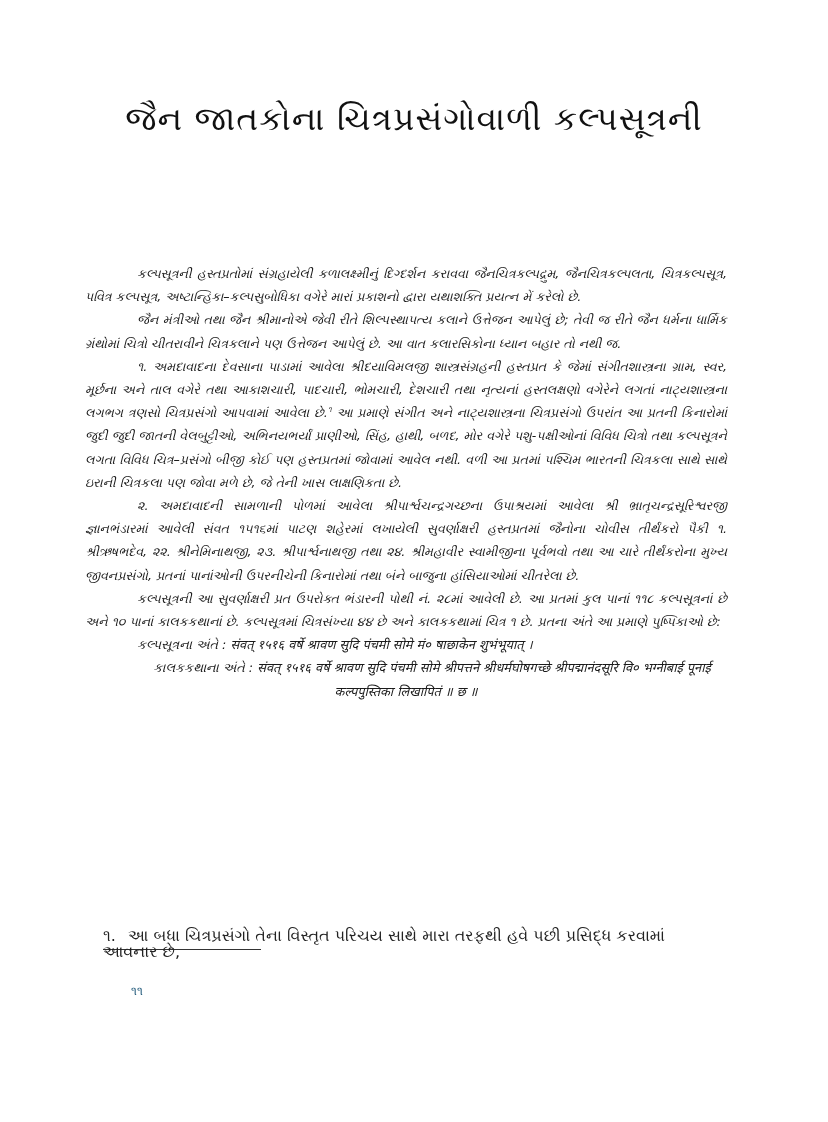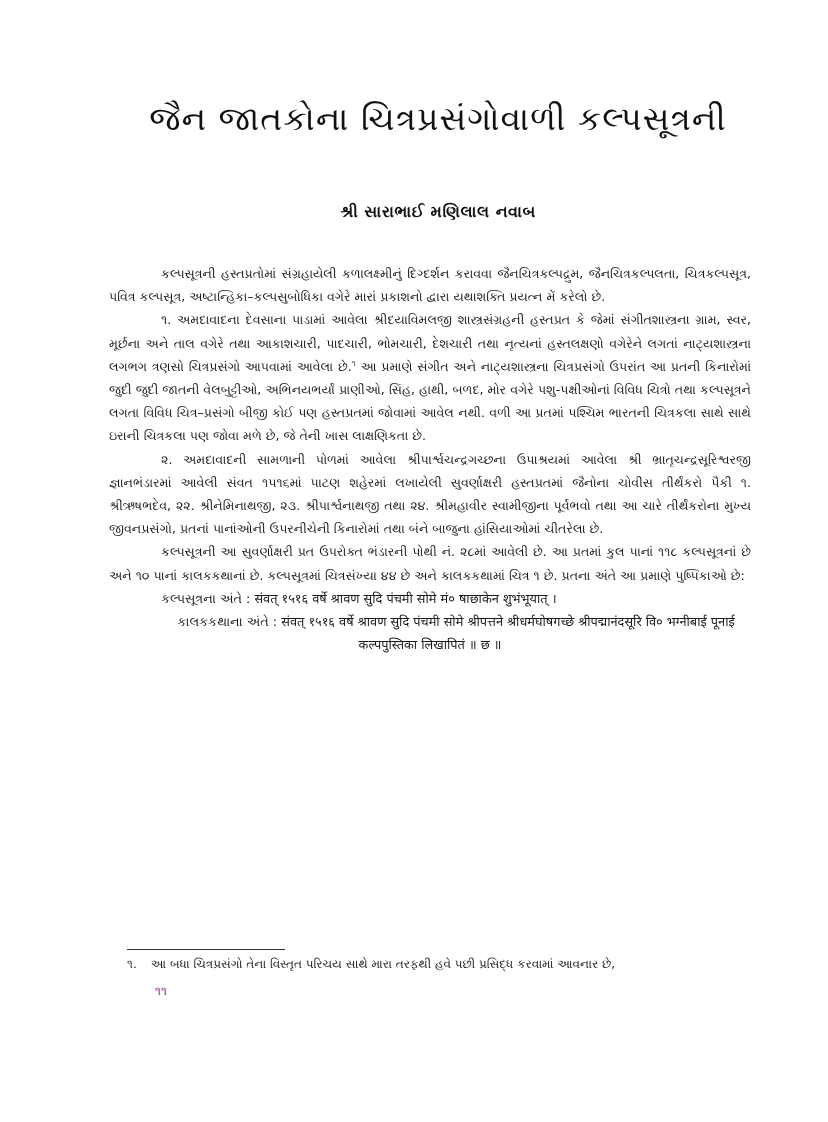--- a/index.html
+++ b/index.html
@@ -13,21 +13,20 @@
       position: relative;
       overflow: hidden;
       font-family: "DejaVu Sans", sans-serif;
       color: #1c1c1c;
     }
     .page {
       position: absolute;
       left: 0; top: 0;
       width: 672px;
       height: 1122px;
-      margin-left: 24px;
     }
     .title-block {
       position: absolute;
       left: 0;
       top: 96px;
       width: 828px;
       text-align: center;
     }
     .title-line {
       font-size: 33px;
@@ -50,20 +49,21 @@
     }
     .body-text {
       position: absolute;
       left: 85px;
       top: 262px;
       width: 642px;
       font-size: 12.6px;
       line-height: 23.2px;
       text-align: justify;
       color: #1a1a1a;
+      font-style: italic;
     }
     .body-text p {
       margin: 0;
       text-indent: 52px;
     }
     .body-text p.colophon {
       text-indent: 52px;
       font-size: 12.8px;
     }
     .body-text p.colophon.wide {
@@ -78,36 +78,36 @@
       position: absolute;
       left: 103px;
       top: 949px;
       width: 158px;
       height: 0;
       border-top: 1px solid #333;
     }
     .footnote {
       position: absolute;
       left: 103px;
-      top: 956px;
+      top: 928px;
       width: 620px;
-      font-size: 12px;
+      font-size: 16px;
       line-height: 16px;
       color: #222;
     }
     .footnote .fn-num {
       display: inline-block;
       width: 20px;
     }
     .page-number {
       position: absolute;
       left: 131px;
       top: 984px;
       font-size: 12px;
-      color: #701a75;
+      color: #0c4a6e;
     }
     .footer {
       position: absolute;
       left: 0;
       top: 1088px;
       width: 828px;
       height: 20px;
       font-family: "Liberation Sans", sans-serif;
       font-size: 9.5px;
       color: #8a8a8a;
@@ -122,24 +122,24 @@
   </style>
 </head>
 <body>
 
 <div class="page">
 
   <div class="title-block">
     <h1 class="title-line">જૈન જાતકોના ચિત્રપ્રસંગોવાળી કલ્પસૂત્રની</h1>
   </div>
 
-  <div class="author">શ્રી સારાભાઈ મણિલાલ નવાબ</div>
 
   <div class="body-text">
     <p>કલ્પસૂત્રની હસ્તપ્રતોમાં સંગ્રહાયેલી કળાલક્ષ્મીનું દિગ્દર્શન કરાવવા જૈનચિત્રકલ્પદ્રુમ, જૈનચિત્રકલ્પલતા, ચિત્રકલ્પસૂત્ર, પવિત્ર કલ્પસૂત્ર, અષ્ટાન્હિકા–કલ્પસુબોધિકા વગેરે મારાં પ્રકાશનો દ્વારા યથાશક્તિ પ્રયત્ન મેં કરેલો છે.</p>
+    <p>જૈન મંત્રીઓ તથા જૈન શ્રીમાનોએ જેવી રીતે શિલ્પસ્થાપત્ય કલાને ઉત્તેજન આપેલું છે; તેવી જ રીતે જૈન ધર્મના ધાર્મિક ગ્રંથોમાં ચિત્રો ચીતરાવીને ચિત્રકલાને પણ ઉત્તેજન આપેલું છે. આ વાત કલારસિકોના ધ્યાન બહાર તો નથી જ.</p>
     <p><span>૧. અમદાવાદના દેવસાના પાડામાં આવેલા શ્રીદયાવિમલજી શાસ્ત્રસંગ્રહની હસ્તપ્રત કે જેમાં સંગીતશાસ્ત્રના ગ્રામ, સ્વર, મૂર્છના અને તાલ વગેરે તથા આકાશચારી, પાદચારી, ભોમચારી, દેશચારી તથા નૃત્યનાં હસ્તલક્ષણો વગેરેને લગતાં નાટ્યશાસ્ત્રના લગભગ ત્રણસો ચિત્રપ્રસંગો આપવામાં આવેલા છે.</span><sup class="fnref">૧</sup><span> આ પ્રમાણે સંગીત અને નાટ્યશાસ્ત્રના ચિત્રપ્રસંગો ઉપરાંત આ પ્રતની કિનારોમાં જુદી જુદી જાતની વેલબુટ્ટીઓ, અભિનયભર્યાં પ્રાણીઓ, સિંહ, હાથી, બળદ, મોર વગેરે પશુ-પક્ષીઓનાં વિવિધ ચિત્રો તથા કલ્પસૂત્રને લગતા વિવિધ ચિત્ર–પ્રસંગો બીજી કોઈ પણ હસ્તપ્રતમાં જોવામાં આવેલ નથી. વળી આ પ્રતમાં પશ્ચિમ ભારતની ચિત્રકલા સાથે સાથે ઇરાની ચિત્રકલા પણ જોવા મળે છે, જે તેની ખાસ લાક્ષણિકતા છે.</span></p>
     <p>૨. અમદાવાદની સામળાની પોળમાં આવેલા શ્રીપાર્શ્વચન્દ્રગચ્છના ઉપાશ્રયમાં આવેલા શ્રી ભ્રાતૃચન્દ્રસૂરિશ્વરજી જ્ઞાનભંડારમાં આવેલી સંવત ૧૫૧૬માં પાટણ શહેરમાં લખાયેલી સુવર્ણાક્ષરી હસ્તપ્રતમાં જૈનોના ચોવીસ તીર્થંકરો પૈકી ૧. શ્રીઋષભદેવ, ૨૨. શ્રીનેમિનાથજી, ૨૩. શ્રીપાર્શ્વનાથજી તથા ૨૪. શ્રીમહાવીર સ્વામીજીના પૂર્વભવો તથા આ ચારે તીર્થંકરોના મુખ્ય જીવનપ્રસંગો, પ્રતનાં પાનાંઓની ઉપરનીચેની કિનારોમાં તથા બંને બાજુના હાંસિયાઓમાં ચીતરેલા છે.</p>
     <p>કલ્પસૂત્રની આ સુવર્ણાક્ષરી પ્રત ઉપરોક્ત ભંડારની પોથી નં. ૨૮માં આવેલી છે. આ પ્રતમાં કુલ પાનાં ૧૧૮ કલ્પસૂત્રનાં છે અને ૧૦ પાનાં કાલકકથાનાં છે. કલ્પસૂત્રમાં ચિત્રસંખ્યા ૪૪ છે અને કાલકકથામાં ચિત્ર ૧ છે. પ્રતના અંતે આ પ્રમાણે પુષ્પિકાઓ છે:</p>
     <p class="colophon">કલ્પસૂત્રના અંતે : संवत् १५१६ वर्षे श्रावण सुदि पंचमी सोमे मं० षाछाकेन शुभंभूयात् ।</p>
     <p class="colophon wide">કાલકકથાના અંતે : संवत् १५१६ वर्षे श्रावण सुदि पंचमी सोमे श्रीपत्तने श्रीधर्मघोषगच्छे श्रीपद्मानंदसूरि वि० भग्नीबाई पूनाई कल्पपुस्तिका लिखापितं ॥ छ ॥</p>
   </div>
 
   <div class="footnote-rule"></div>
 
   <div class="footnote">

